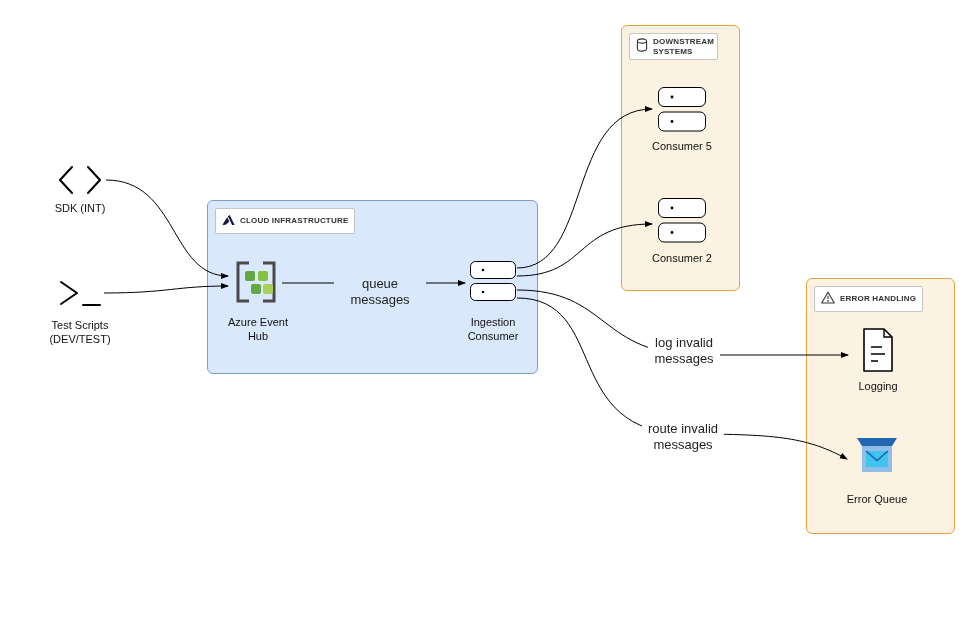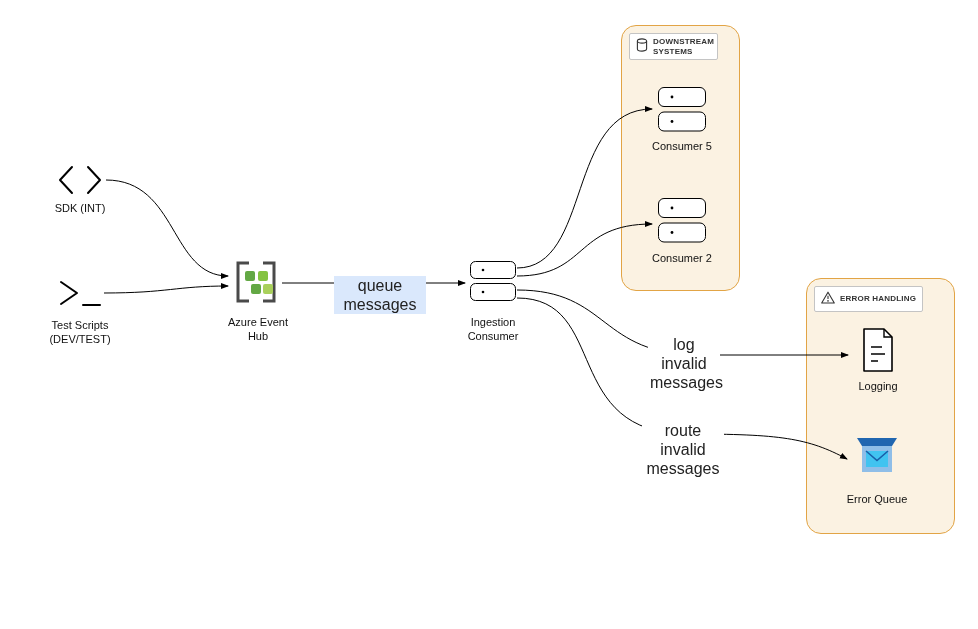--- a/index.html
+++ b/index.html
@@ -1,44 +1,55 @@
 <!DOCTYPE html>
 <html><head>
 <meta charset="utf-8">
 <style>
   * { margin:0; padding:0; box-sizing:border-box; }
   html,body { width:978px; height:629px; background:#ffffff; font-family:"Liberation Sans", sans-serif; }
   .canvas { position:relative; width:978px; height:629px; overflow:hidden; }
 
-  .container { position:absolute; border:1px solid; border-radius:15px; z-index:1; }
+  .container { position:absolute; border:1px solid; border-radius:6px; z-index:1; }
   .container.tan { background:#FBF2E2; border-color:#E2A445; }
   .container.blue { background:#DAE8FC; border-color:#7E9FCC; }
 
   .badge { position:absolute; left:7px; top:7px; display:flex; align-items:center; gap:5px;
            background:#ffffff; border:1px solid #c4c4c4; border-radius:2px; padding:3px 6px; z-index:2; }
   .badge .txt { font-size:8px; font-weight:bold; color:#333; line-height:1.2; letter-spacing:.2px; }
   .badge .txt.wrap-narrow { max-width:58px; }
   .badge .txt.nowrap { white-space:nowrap; }
 
   .icon { position:absolute; z-index:4; line-height:0; }
   .node-label { position:absolute; z-index:4; font-size:11px; color:#111; text-align:center; line-height:1.3; }
 
   svg.edges { position:absolute; left:0; top:0; z-index:5; pointer-events:none; }
   svg.edges path.edge { fill:none; stroke:#000; stroke-width:1; }
 
-  .edge-label { position:absolute; z-index:6; font-size:16px; color:#222; text-align:center;
+  .edge-label { position:absolute; z-index:6; font-size:13px; color:#222; text-align:center;
                 line-height:1.2; background:#ffffff; padding:0 2px; }
   .edge-label.on-blue { background:#DAE8FC; }
 </style>
 </head>
 <body>
 
 <div class="canvas">
 
 
+  <div class="container blue" style="left:207px;top:200px;width:331px;height:174px;">
+    <div class="badge">
+      <span class="badge-icon">
+        <svg width="13" height="12" viewBox="0 0 14 12">
+          <path d="M8.2 0.6 L13.6 11.4 H10.9 L6.3 1.9 Z" fill="#18183f"></path>
+          <path d="M5.6 2.8 L7.9 7.8 L3.9 11 L0.4 11.4 Z" fill="#18183f"></path>
+        </svg>
+      </span>
+      <span class="txt nowrap">CLOUD INFRASTRUCTURE</span>
+    </div>
+  </div>
 
   <div class="container tan" style="left:621px;top:25px;width:119px;height:266px;">
     <div class="badge">
       <span class="badge-icon">
         <svg width="12" height="14" viewBox="0 0 12 14">
           <ellipse cx="6" cy="3" rx="4.6" ry="2.1" fill="none" stroke="#333" stroke-width="1.1"></ellipse>
           <path d="M1.4 3 V11 c0 2.8 9.2 2.8 9.2 0 V3" fill="none" stroke="#333" stroke-width="1.1"></path>
         </svg>
       </span>
       <span class="txt wrap-narrow">DOWNSTREAM SYSTEMS</span>

